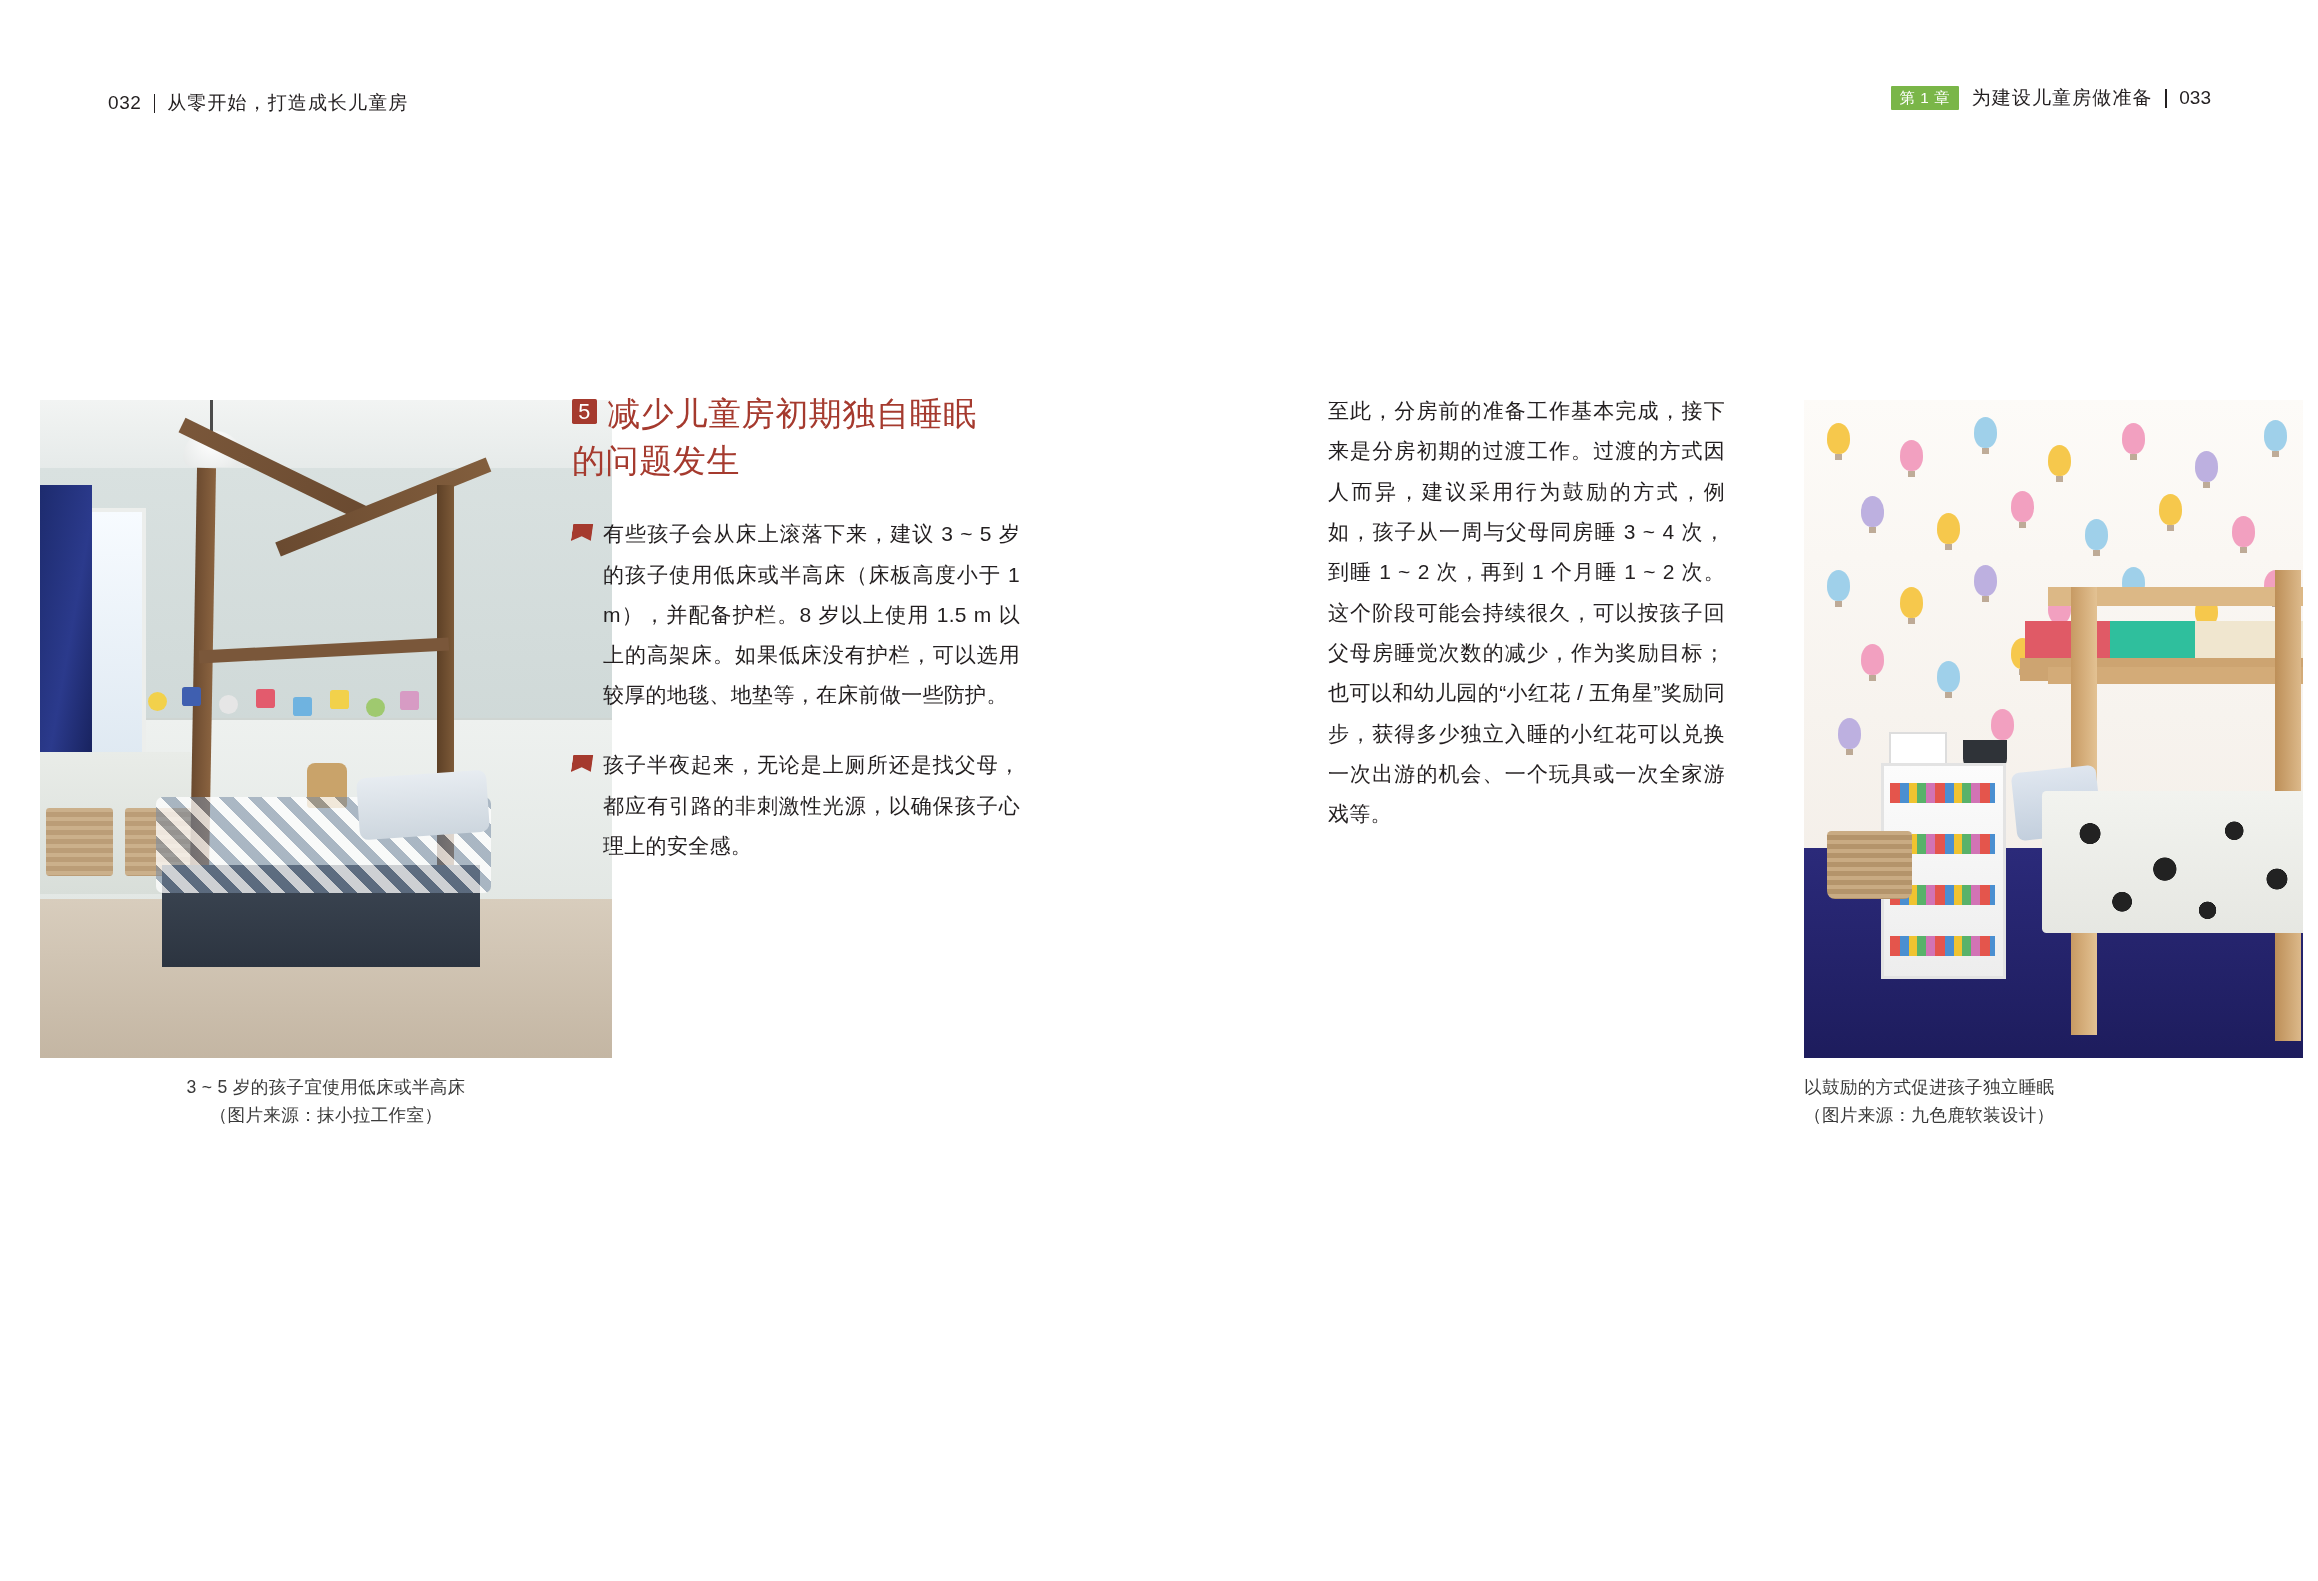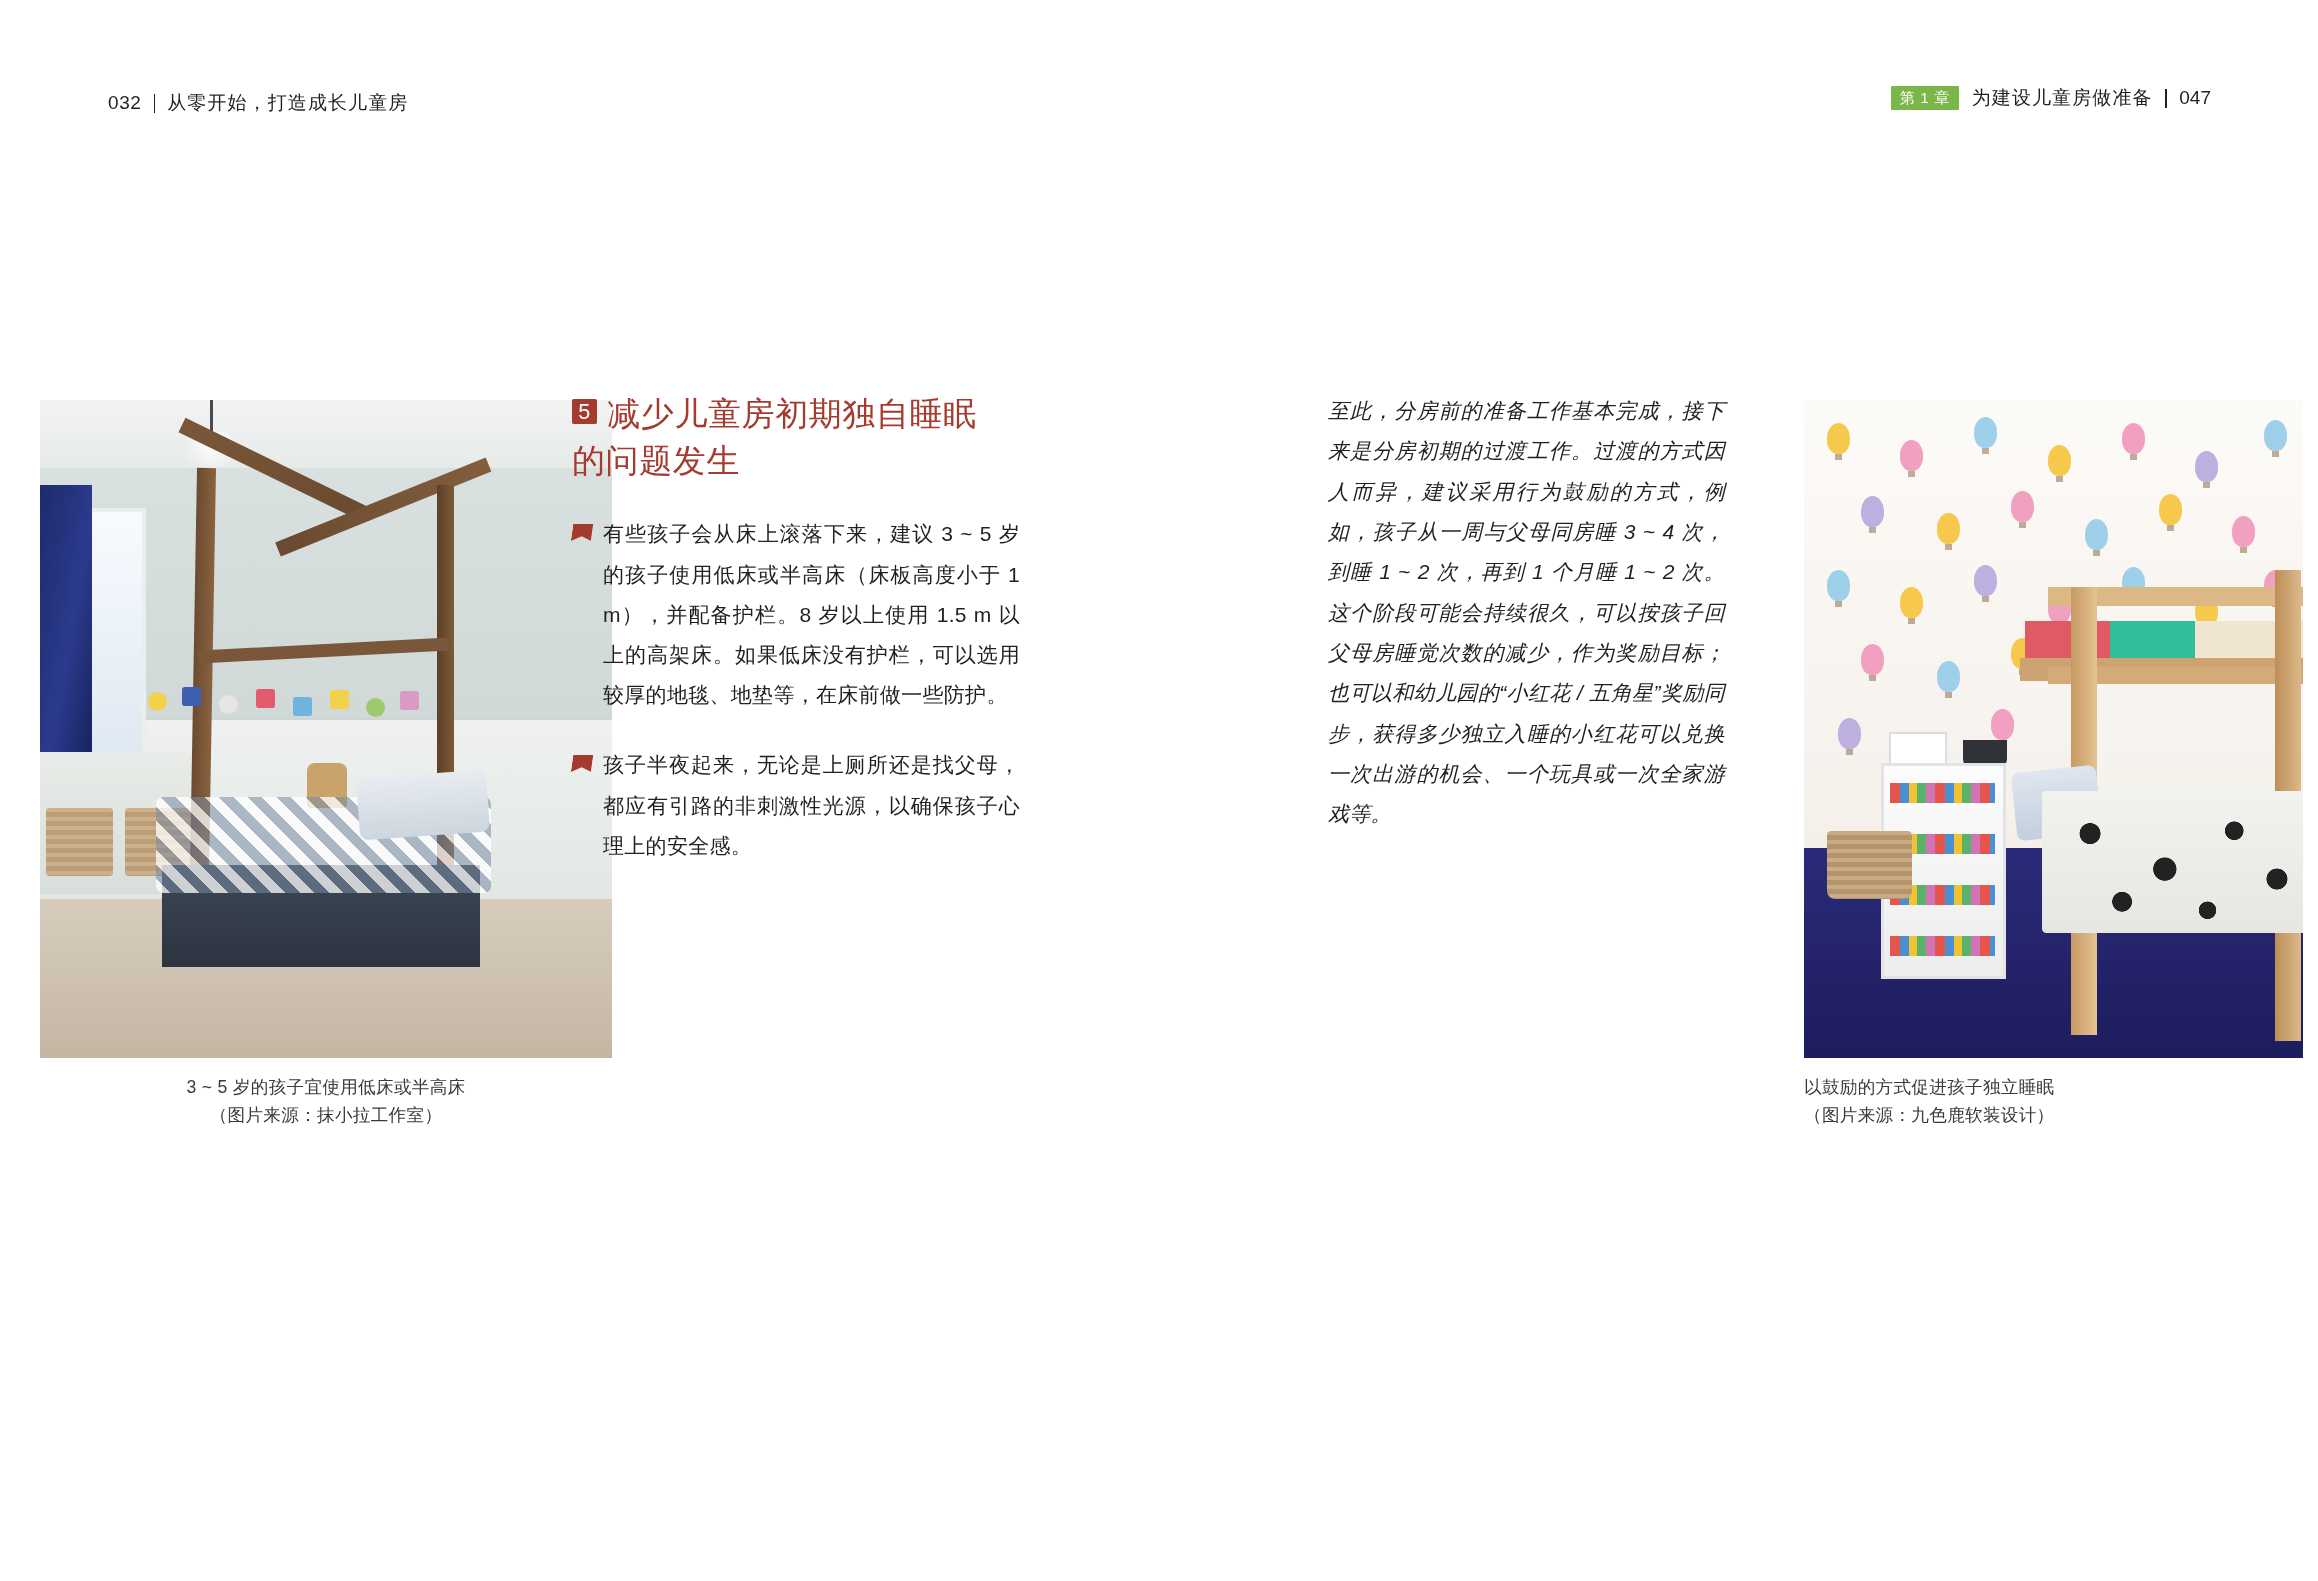--- a/index.html
+++ b/index.html
@@ -68,21 +68,21 @@
     font-size: 19px;
     letter-spacing: 1.1px;
   }
 
   
   .col {
     position: absolute;
     top: 391px;
   }
   .col-text-1 { left: 572px; width: 448px; }
-  .col-text-2 { left: 1328px; width: 397px; font-style: italic; }
+  .col-text-2 { left: 1328px; width: 397px; }
 
   .heading {
     font-size: 33px;
     line-height: 1.42;
     color: #a53a2e;
     letter-spacing: 0.6px;
     margin: 0 0 29.5px 0;
     font-weight: normal;
   }
   .heading .numbox {
@@ -340,21 +340,21 @@
   <div class="runhead-left">
     <span class="folio">032</span>
     <span class="rule"></span>
     <span class="runhead-title">从零开始，打造成长儿童房</span>
   </div>
 
   <div class="runhead-right">
     <span class="chap-badge">第 1 章</span>
     <span class="sec-title">为建设儿童房做准备</span>
     <span class="rule"></span>
-    <span class="folio">047</span>
+    <span class="folio">033</span>
   </div>
 
   <figure class="figure fig-left">
     <div class="fig-img ph1">
       <div class="ceiling"></div>
       <div class="wall-back"></div>
       <div class="wainscot"></div>
       <div class="floor"></div>
       <div class="window"></div>
       <div class="curtain"></div>

